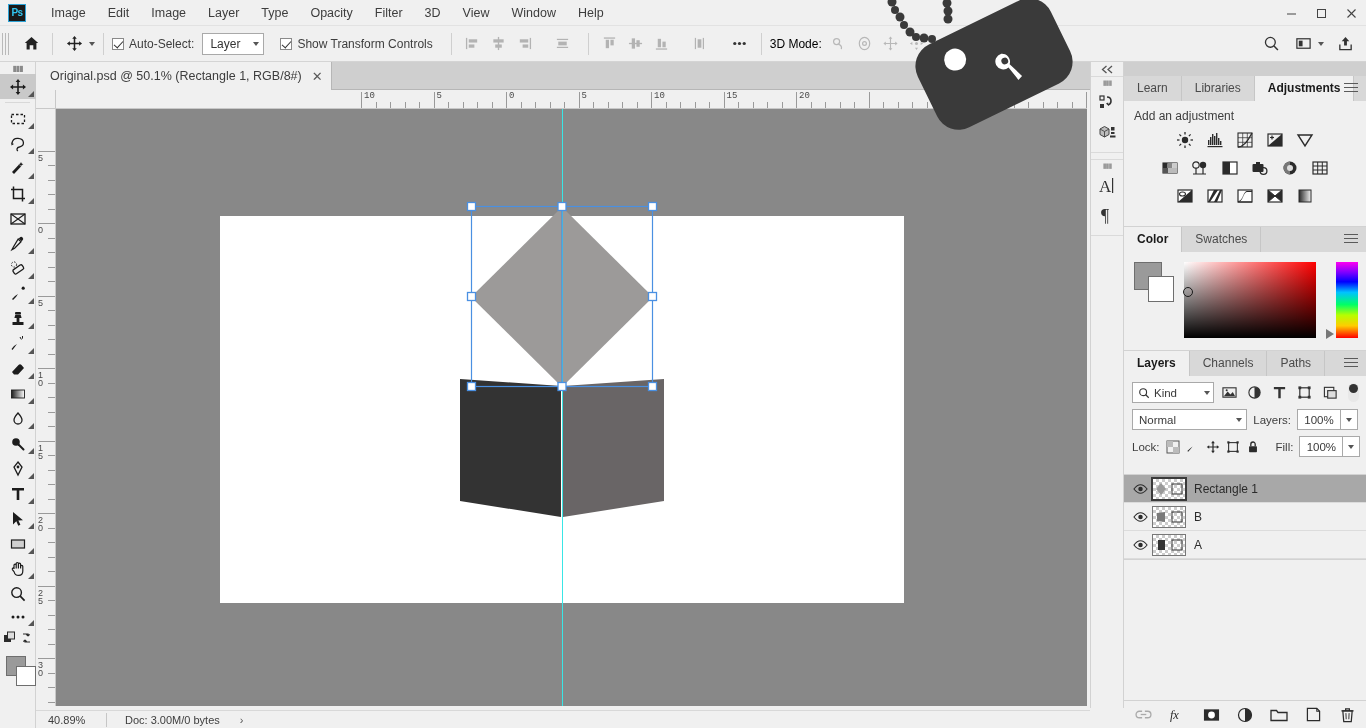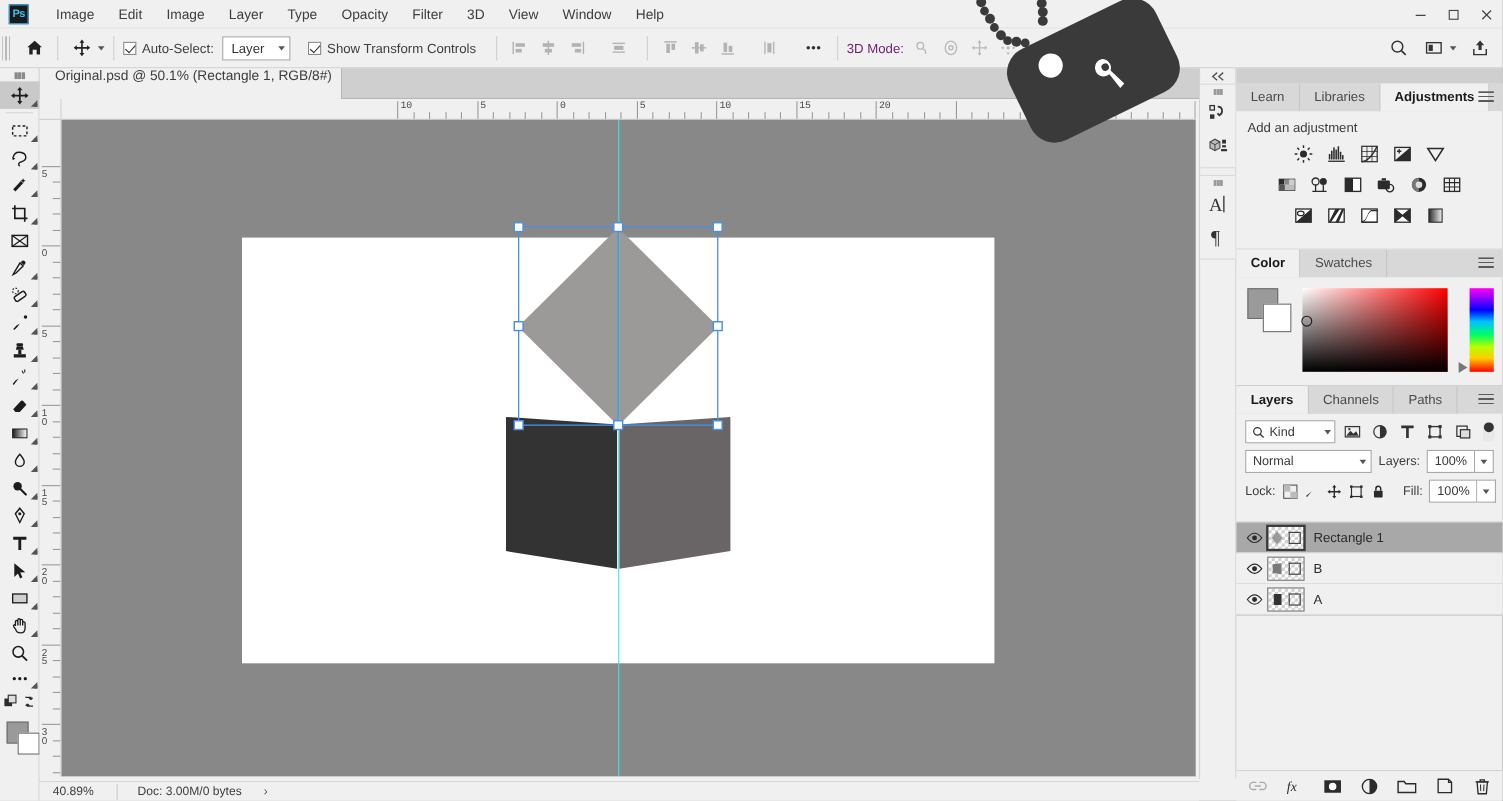--- a/index.html
+++ b/index.html
@@ -55,32 +55,32 @@
     content:""; position:absolute; left:3px; top:0px; width:4px; height:8px;
     border:solid #333; border-width:0 1.6px 1.6px 0; transform:rotate(42deg);
   }
   .sel-box {
     height:22px; min-width:62px; border:1px solid #a9a9a9; background:#fff;
     display:flex; align-items:center; justify-content:space-between;
     padding:0 4px 0 7px; font-size:12px; color:#333; margin-left:8px;
   }
   .caret { width:0;height:0;border-left:3.5px solid transparent;border-right:3.5px solid transparent;
     border-top:4px solid #555; margin-left:6px; }
-  .ob-label { font-size:12px; color:#701a75; margin-right:4px;}
+  .ob-label { font-size:12px; color:#000000; margin-right:4px;}
 
   
   .tabbar {
     position:absolute; left:0; top:62px; width:1366px; height:28px;
     background:#cfcfcf; border-bottom:1px solid #b6b6b6;
   }
   .doctab {
     position:absolute; left:36px; top:0; height:28px;
     background:#f0f0f0; border-right:1px solid #b6b6b6;
     display:flex; align-items:center; padding:0 8px 0 14px; gap:10px;
-    font-size:12.5px; color:#3d3d3d;flex-direction:column;
+    font-size:12.5px; color:#3d3d3d;
   }
   .tab-close { font-size:13px; color:#5a5a5a; }
 
   
   .toolbar {
     position:absolute; left:0; top:62px; width:36px; height:666px;
     background:#f0f0f0; border-right:1px solid #d2d2d2;
   }
   .tb-grip { height:12px; display:flex;align-items:center;justify-content:center;
     font-size:8px; color:#8a8a8a; letter-spacing:-1px;}

